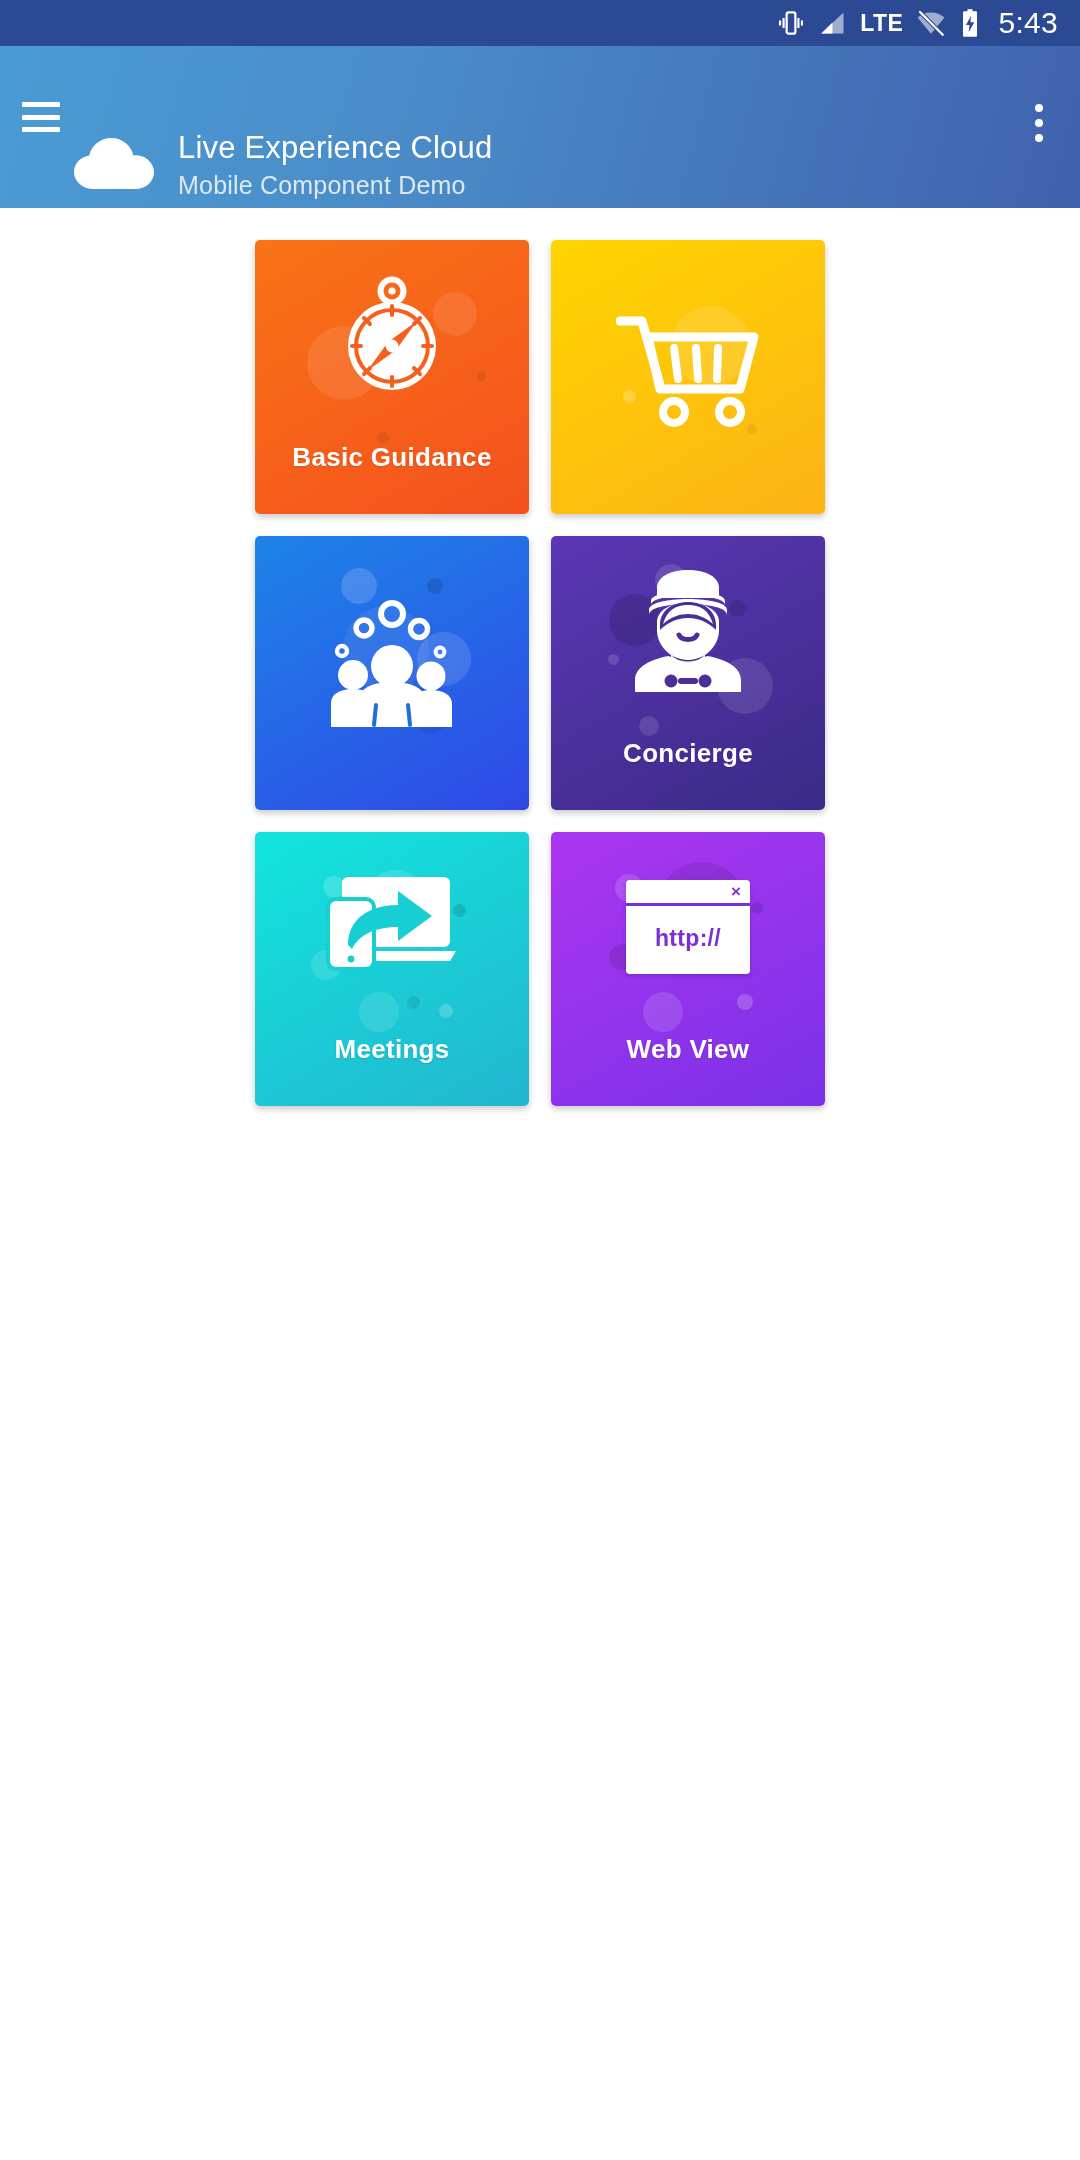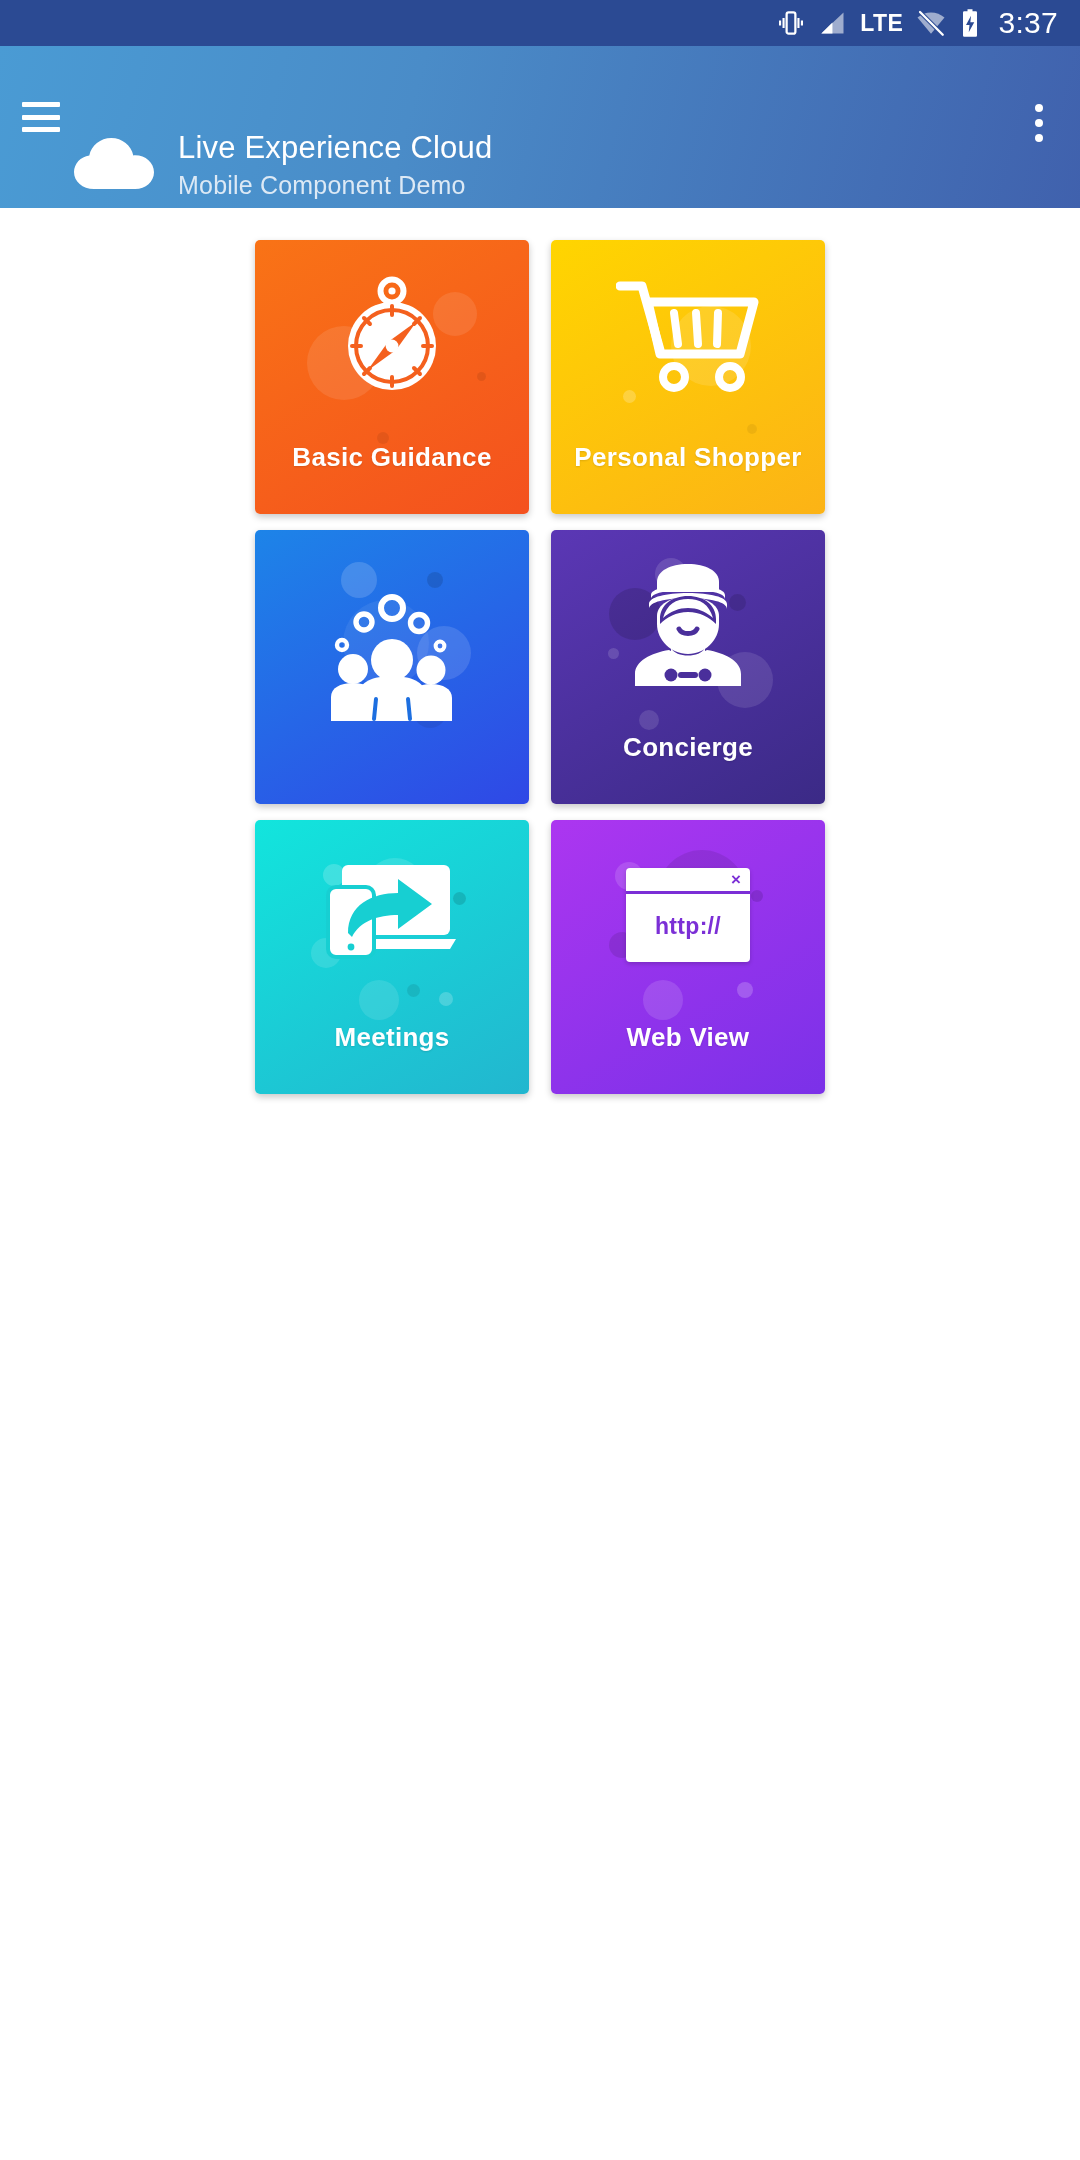--- a/index.html
+++ b/index.html
@@ -58,21 +58,21 @@
   .brand-sub{
     color:#dce9f5; font-size:25px; font-weight:400;
     line-height:1.2; letter-spacing:.2px; white-space:nowrap; margin-top:4px;
   }
 
   
   .grid-wrap{ padding:32px 0 0 0; display:flex; justify-content:center; }
   .grid{
     display:grid;
     grid-template-columns:repeat(2,274px);
-    gap:16px 22px;
+    gap:22px 22px;
   }
   .tile{
     width:274px; height:274px;
     border-radius:5px;
     position:relative; overflow:hidden;
     box-shadow:0 3px 7px rgba(0,0,0,.22);
     display:flex; flex-direction:column;
     align-items:center; justify-content:flex-start;
     cursor:pointer;
   }
@@ -127,21 +127,21 @@
   </span>
 
   <span class="sb-icon">
     <svg width="22" height="30" viewBox="0 0 14 24">
       <path d="M5 1 H9 V2.6 H11.6 A1 1 0 0 1 12.6 3.6 V22 A1 1 0 0 1 11.6 23 H2.4
                A1 1 0 0 1 1.4 22 V3.6 A1 1 0 0 1 2.4 2.6 H5 Z" fill="#ffffff"></path>
       <path d="M7.8 6.2 L3.8 13.6 H6.6 L6.0 19.4 L10.4 11.4 H7.3 Z" fill="#2b4a93"></path>
     </svg>
   </span>
 
-  <span class="sb-time">3:37</span>
+  <span class="sb-time">5:43</span>
 </div>
 
 <div class="app-bar">
 
   <div class="hamburger">
     <span></span>
       <span></span>
       <span></span>
   </div>
 
@@ -208,21 +208,20 @@
           <path d="M32 24 H138 L124 76 H44 Z" fill="none" stroke="#fff" stroke-width="9" stroke-linejoin="round"></path>
           <g stroke="#fff" stroke-width="8" stroke-linecap="round">
             <line x1="58" y1="35" x2="62" y2="66"></line>
             <line x1="80" y1="35" x2="82" y2="66"></line>
             <line x1="102" y1="35" x2="101" y2="66"></line>
           </g>
           <circle cx="58" cy="99" r="11" fill="none" stroke="#fff" stroke-width="8"></circle>
           <circle cx="114" cy="99" r="11" fill="none" stroke="#fff" stroke-width="8"></circle>
         </svg>
       </div>
-      <div class="tile-label">Personal Shopper</div>
     </div>
 
     <div class="tile" style="background:linear-gradient(150deg,#1d84e8 0%,#2f48e6 100%);">
       <span class="bokeh" style="width:36px;height:36px;left:86px;top:32px;background:rgba(255,255,255,.16);"></span>
       <span class="bokeh" style="width:16px;height:16px;left:172px;top:42px;background:rgba(0,0,0,.12);"></span>
       <span class="bokeh" style="width:86px;height:86px;left:88px;top:70px;background:rgba(255,255,255,.07);"></span>
       <span class="bokeh" style="width:54px;height:54px;left:162px;top:96px;background:rgba(255,255,255,.13);"></span>
       <span class="bokeh" style="width:26px;height:26px;left:84px;top:160px;background:rgba(0,0,0,.08);"></span>
       <span class="bokeh" style="width:34px;height:34px;left:158px;top:164px;background:rgba(0,0,0,.07);"></span>
       <div class="tile-art">

